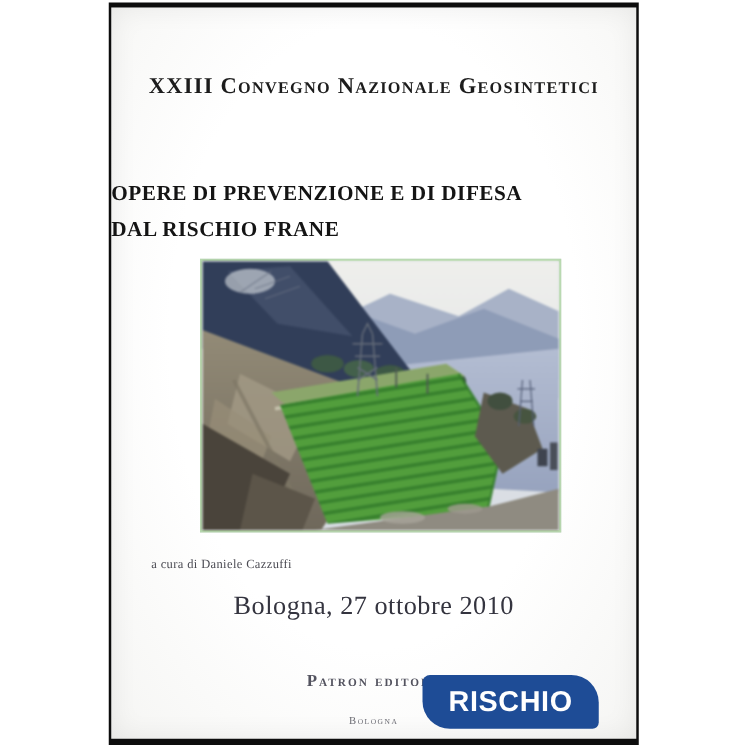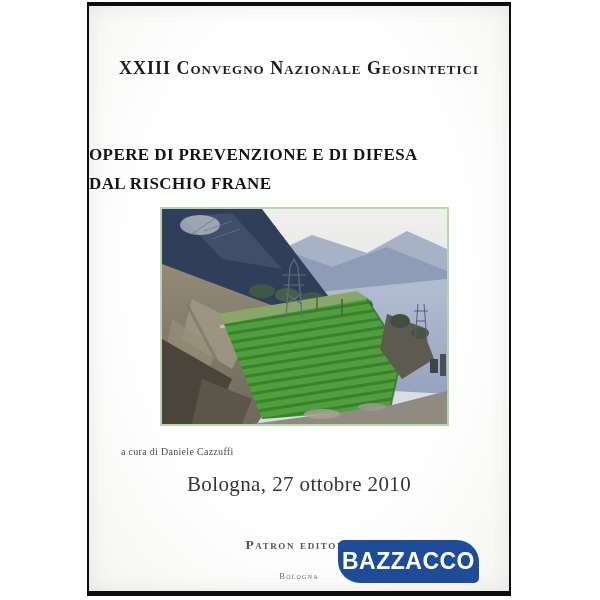--- a/index.html
+++ b/index.html
@@ -158,14 +158,14 @@
   <div class="place-date">Bologna, 27 ottobre 2010</div>
 
   <div class="publisher-block">
     <div class="publisher-name">Patron editore</div>
     <div class="publisher-city">Bologna</div>
   </div>
 
 </div>
 
 <div class="badge" style="background: rgb(30, 76, 150); color: rgb(255, 255, 255);">
-  <span>BAZZACCO</span>
+  <span>RISCHIO</span>
 </div>
 
 </body></html>

